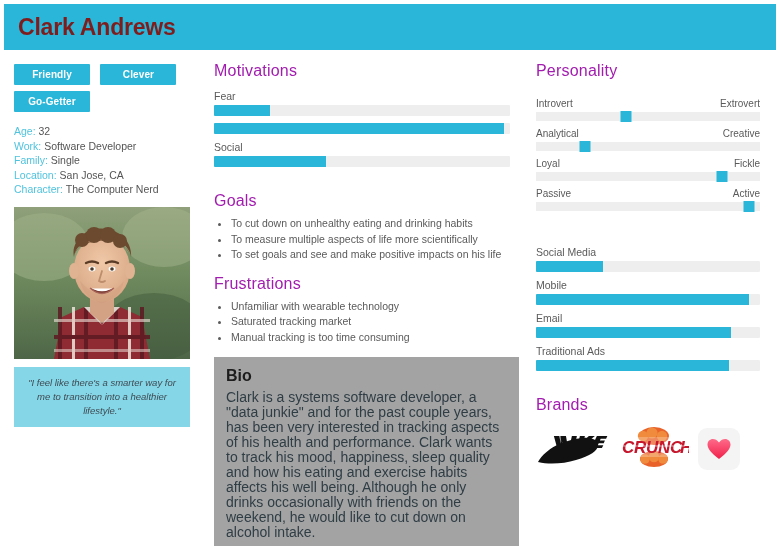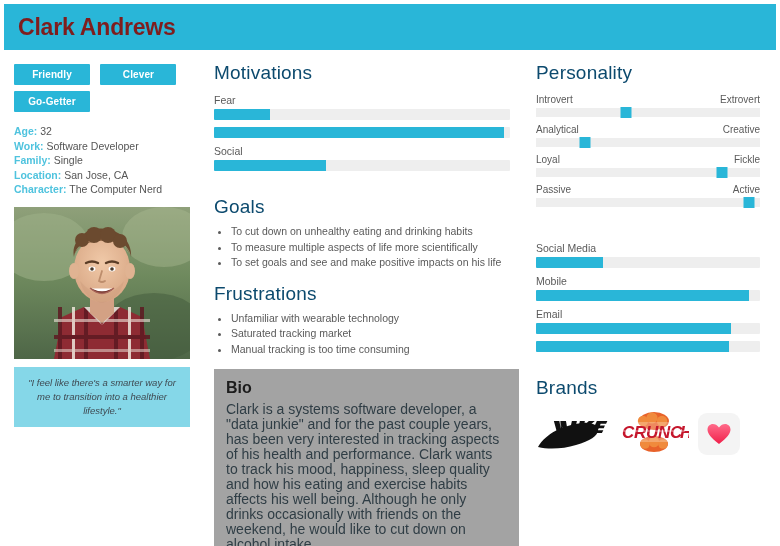--- a/index.html
+++ b/index.html
@@ -75,21 +75,20 @@
 
   
   .attrs {
     margin: 6px 0 0 14px;
     font-size: 10.5px;
     line-height: 14.5px;
   }
   .attr-row { white-space: nowrap; }
   .attr-key {
     color: #4fc3de;
-    font-weight: bold;
   }
   .attr-val {
     color: #555555;
   }
 
   
   .photo {
     position: relative;
     margin: 10px 0 0 14px;
     width: 176px;
@@ -108,22 +107,22 @@
     font-size: 9.5px;
     font-style: italic;
     line-height: 14px;
     text-align: center;
     padding: 9px 8px;
     box-sizing: border-box;
   }
 
   
   .sec-head {
-    color: #0c4a6e;
-    font-size: 19px;
+    color: #a21caf;
+    font-size: 16px;
     font-weight: normal;
     letter-spacing: 0.2px;
   }
 
   
   .mid-inner { padding: 12px 16px 0 8px; }
 
   .bars { margin-top: 10px; }
   .bar-block { margin-bottom: 7px; }
   .bar-label {
@@ -171,21 +170,21 @@
   }
   .bio-text {
     font-size: 14px;
     line-height: 15px;
     color: #2f3d45;
   }
 
   
   .right-inner { padding: 12px 20px 0 10px; }
 
-  .sliders { margin-top: 10px; }
+  .sliders { margin-top: 18px; }
   .slider-block { margin-bottom: 7px; }
   .slider-labels {
     display: flex;
     justify-content: space-between;
     font-size: 10px;
     color: #5a5a5a;
     margin-bottom: 3px;
   }
   .slider-track {
     position: relative;
@@ -444,20 +443,21 @@
               <div class="bar-fill" style="width: 95%;"></div>
             </div>
           </div>
           <div class="bar-block">
             <div class="bar-label">Email</div>
             <div class="bar-track">
               <div class="bar-fill" style="width: 87%;"></div>
             </div>
           </div>
           <div class="bar-block">
+            <div class="bar-label">Traditional Ads</div>
             <div class="bar-track">
               <div class="bar-fill" style="width: 86%;"></div>
             </div>
           </div>
         </div>
 
         <div class="gap-lg"></div>
 
         <div class="sec-head">Brands</div>
         <div class="brands">

